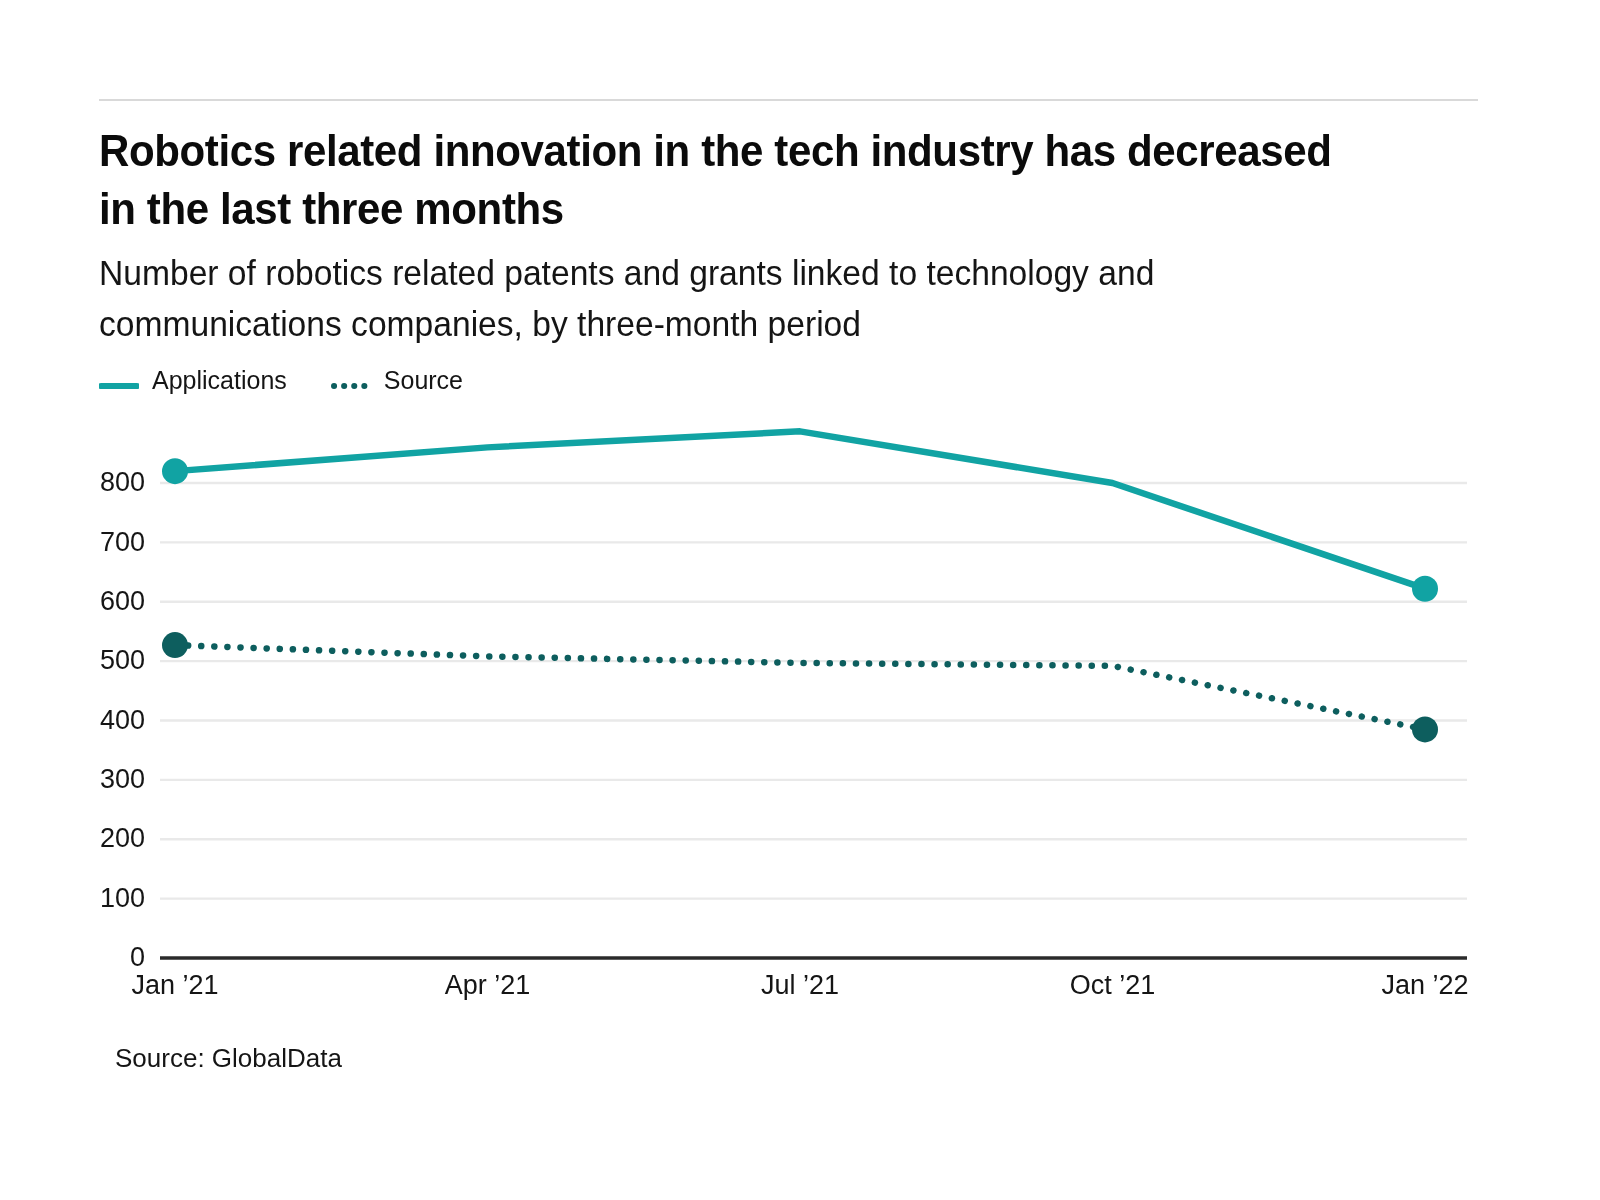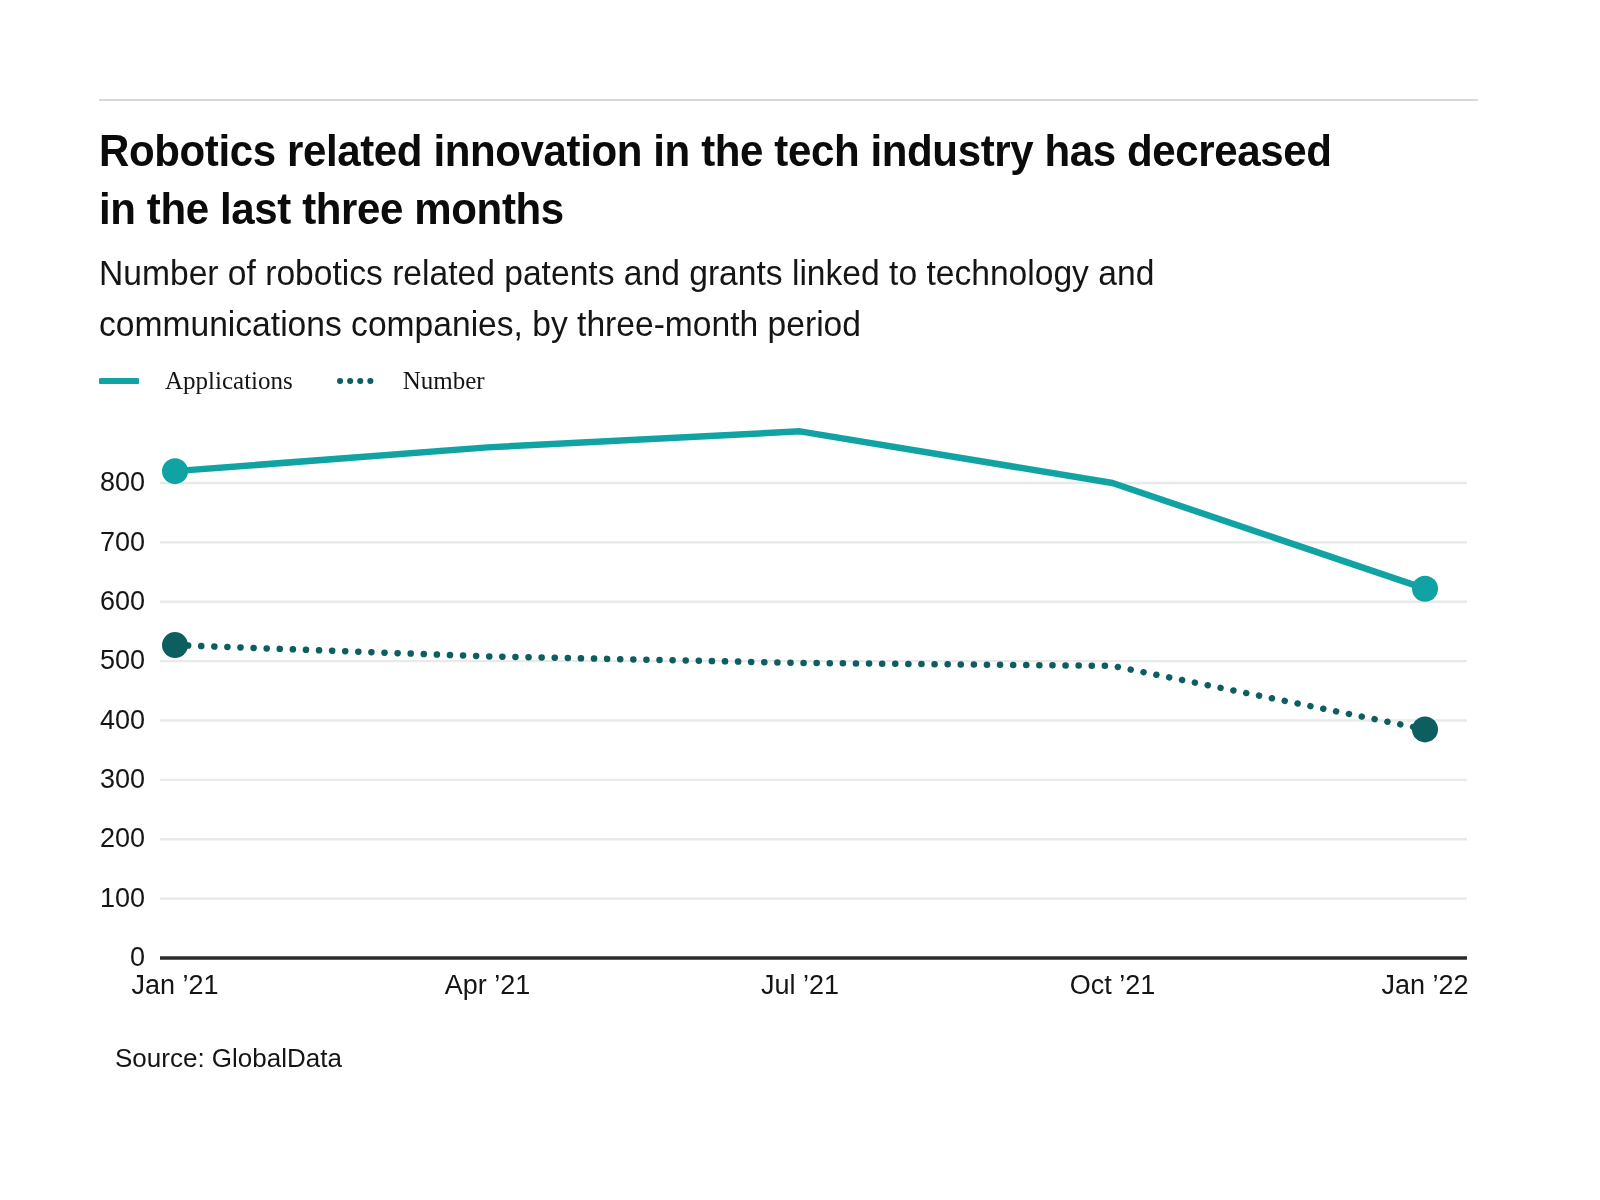--- a/index.html
+++ b/index.html
@@ -68,23 +68,22 @@
   .legend {
     position: absolute;
     left: 99px;
     top: 368px;
     display: flex;
     align-items: center;
     gap: 44px;
   }
   .legend-item {
     display: flex;
-    align-items: center;
-    gap: 26px;
-    font-family: Liberation Serif, serif;
+    align-items: flex-end;
+    gap: 13px;
   }
   .legend-swatch {
     display: block;
     width: 40px;
     height: 14px;
   }
   .legend-label {
     font-size: 25px;
     line-height: 1;
     color: #151515;
@@ -155,21 +154,21 @@
     <div class="legend-item">
       <svg class="legend-swatch" viewBox="0 0 40 14">
         <line x1="2" y1="7" x2="38" y2="7" stroke="#11a3a3" stroke-width="6" stroke-linecap="round"></line>
       </svg>
       <span class="legend-label">Applications</span>
     </div>
     <div class="legend-item">
       <svg class="legend-swatch" viewBox="0 0 40 14">
         <line x1="3" y1="7" x2="37" y2="7" stroke="#0d5e5e" stroke-width="6" stroke-linecap="round" stroke-dasharray="0.1 10"></line>
       </svg>
-      <span class="legend-label">Number</span>
+      <span class="legend-label">Source</span>
     </div>
   </div>
 
   <div class="plot-wrap">
     <svg class="plot-svg" viewBox="0 0 1600 1200">
       <g id="gridlines-group">
           <line class="gridline" x1="160" x2="1467" y1="898.625" y2="898.625"></line>
           <line class="gridline" x1="160" x2="1467" y1="839.25" y2="839.25"></line>
           <line class="gridline" x1="160" x2="1467" y1="779.875" y2="779.875"></line>
           <line class="gridline" x1="160" x2="1467" y1="720.5" y2="720.5"></line>

